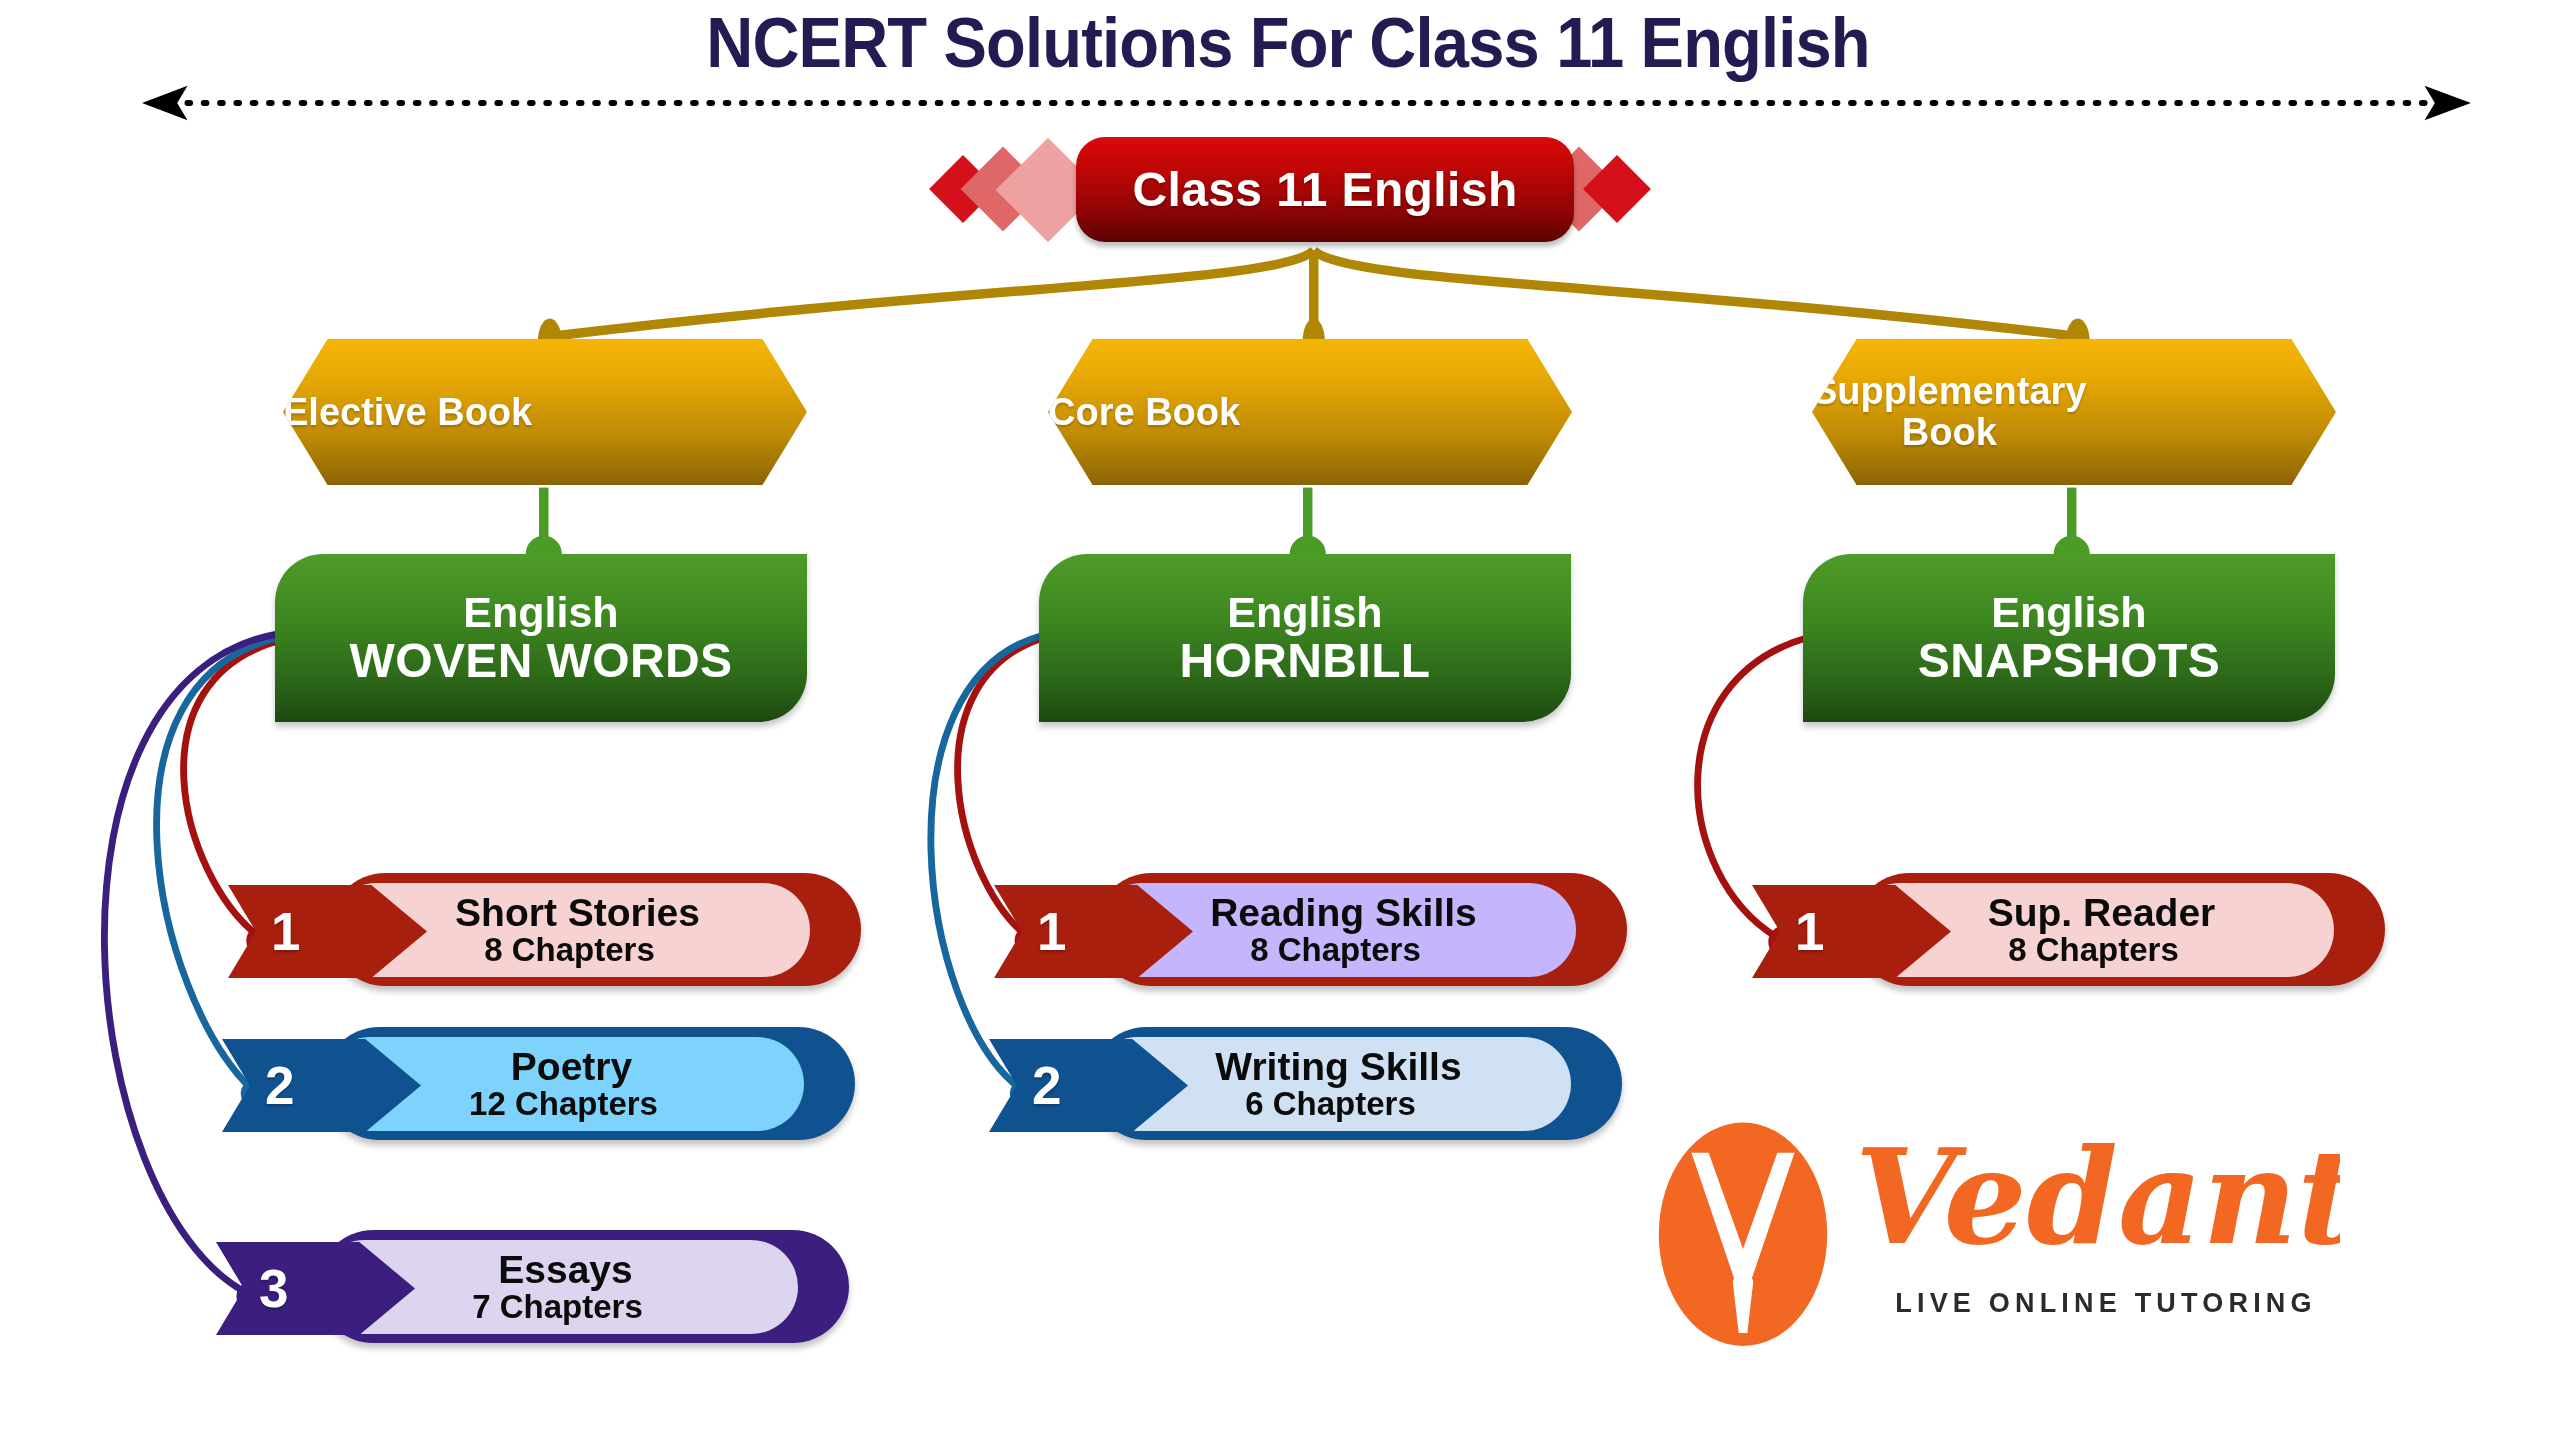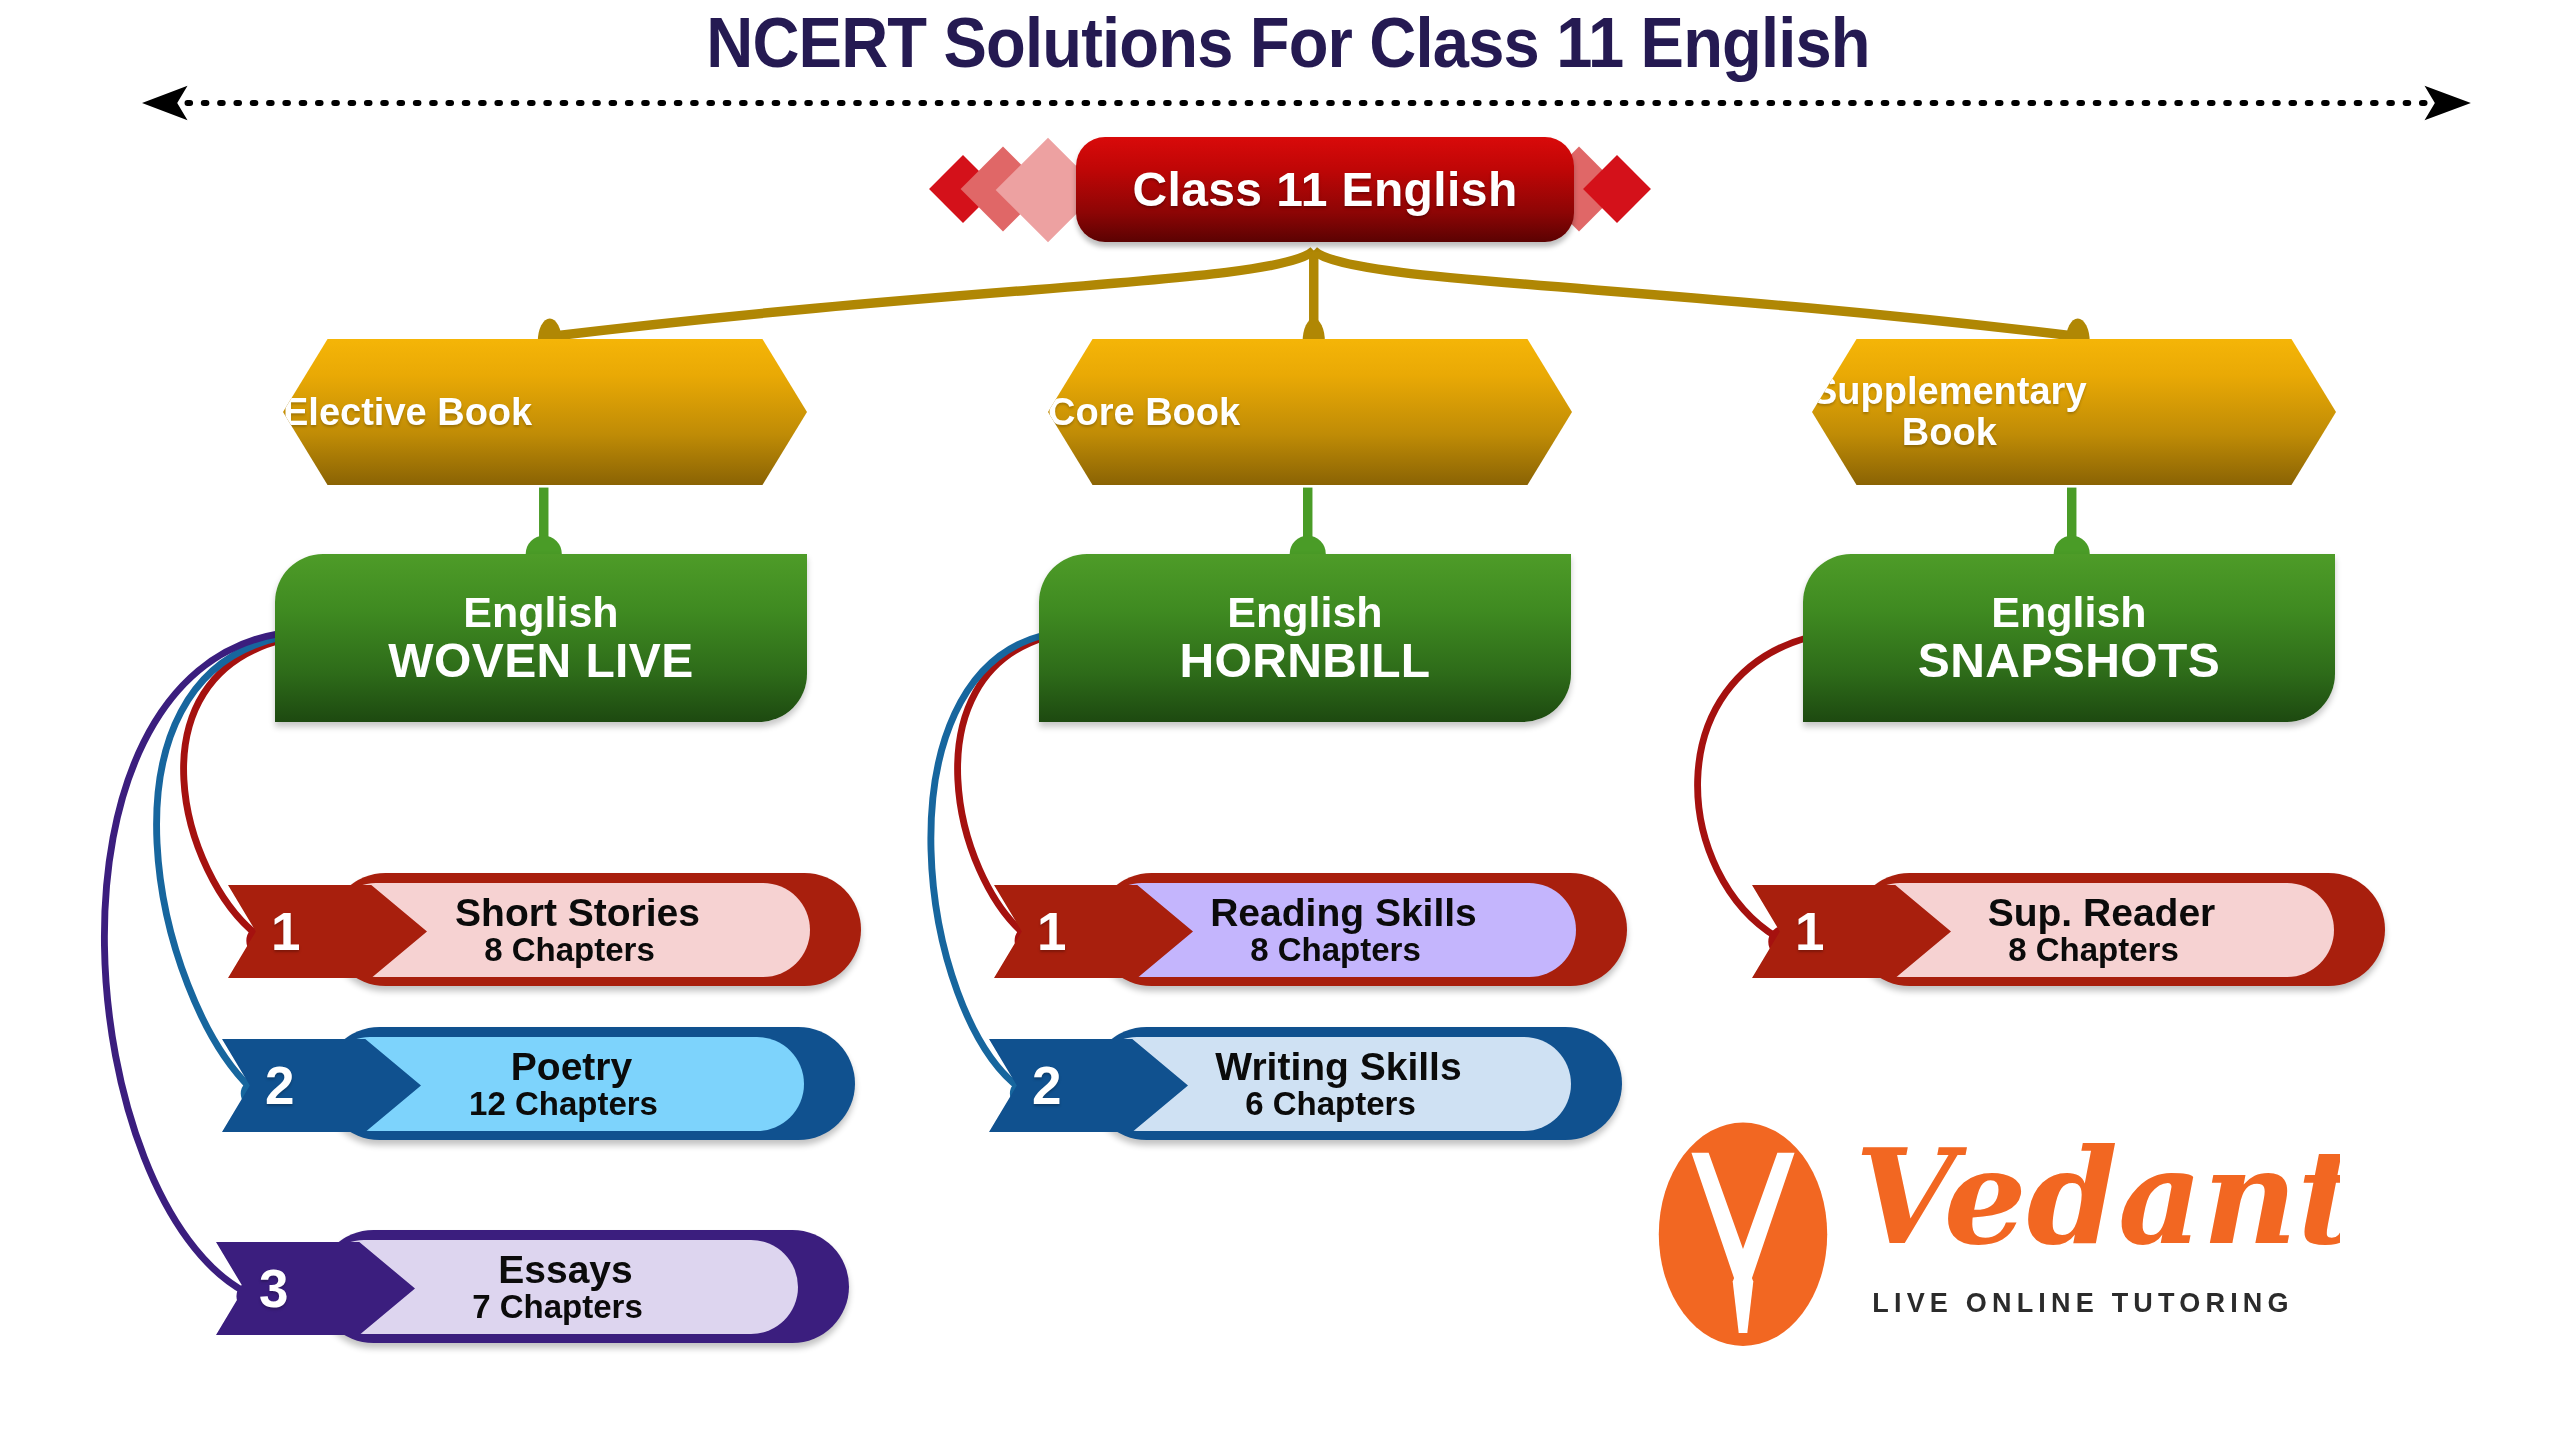--- a/index.html
+++ b/index.html
@@ -89,21 +89,21 @@
     color:#fff;font-weight:bold;font-size:53px;text-align:left;
     text-shadow:0 1.7px 2.6px rgba(0,0,0,.25);
   }
 
   
   .logo{position:absolute;left:1657px;top:1116px;width:687px;height:249px;}
   .logo .script{
     position:absolute;left:185px;top:5.2px;width:498px;height:163px;
   }
   .logo .tag2{
-    position:absolute;left:207px;top:172px;width:438px;
+    position:absolute;left:230px;top:172px;width:438px;
     text-align:center;color:#2b2b2b;font-size:27px;font-weight:bold;
     letter-spacing:5.2px;
   }
 </style>
 </head>
 <body>
 
 <div id="stage">
 
   <div class="title">NCERT Solutions For Class 11 English</div>
@@ -188,21 +188,21 @@
       <span style="display:block">Book</span>
     </span>
   </div>
 
   <div class="hex" style="left:1048px;top:339px;width:524px;">
     <span>Core Book</span>
   </div>
 
   <div class="book" style="left:275px;top:554px;width:532px;">
     <div class="l1">English</div>
-    <div class="l2">WOVEN LIVE</div>
+    <div class="l2">WOVEN WORDS</div>
   </div>
 
   <div class="book" style="left:1039px;top:554px;width:532px;">
     <div class="l1">English</div>
     <div class="l2">HORNBILL</div>
   </div>
 
   <div class="book" style="left:1803px;top:554px;width:532px;">
     <div class="l1">English</div>
     <div class="l2">SNAPSHOTS</div>

